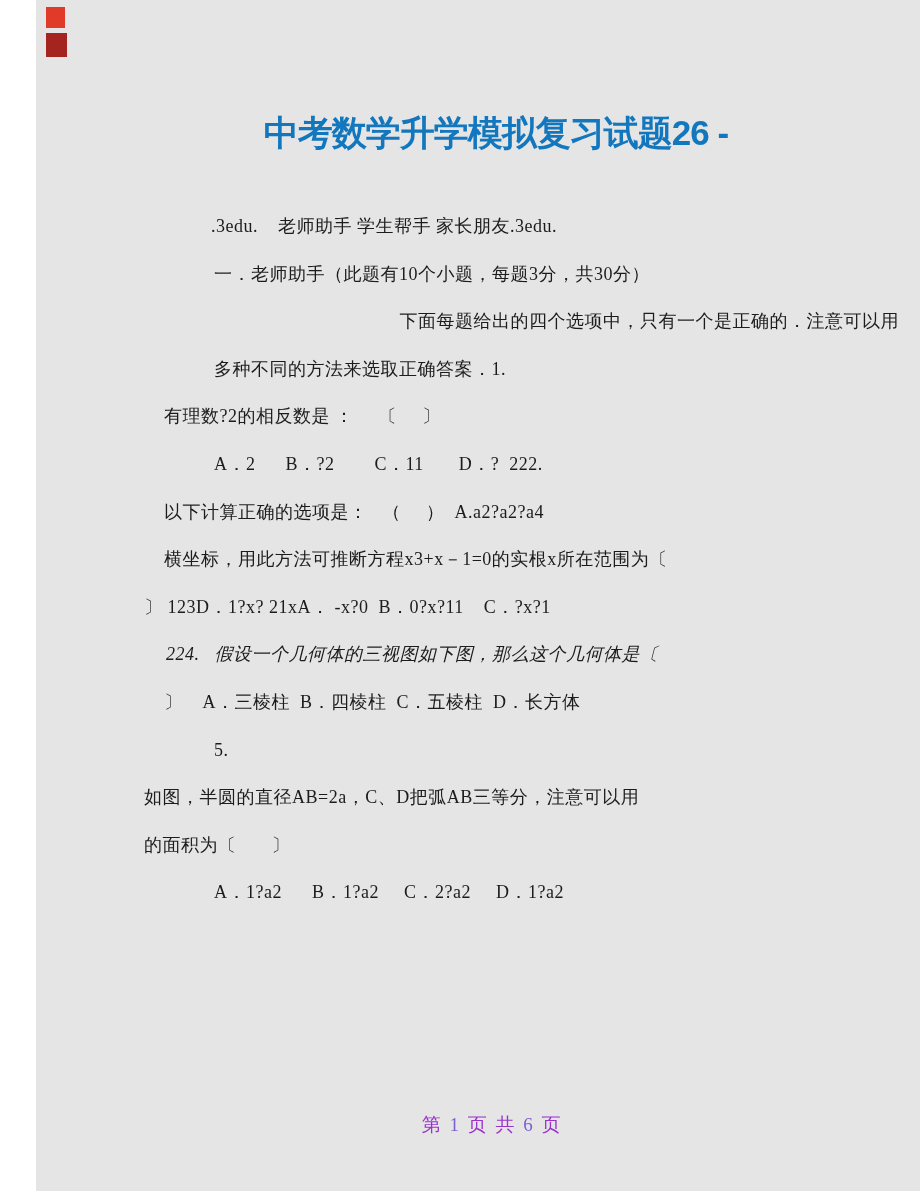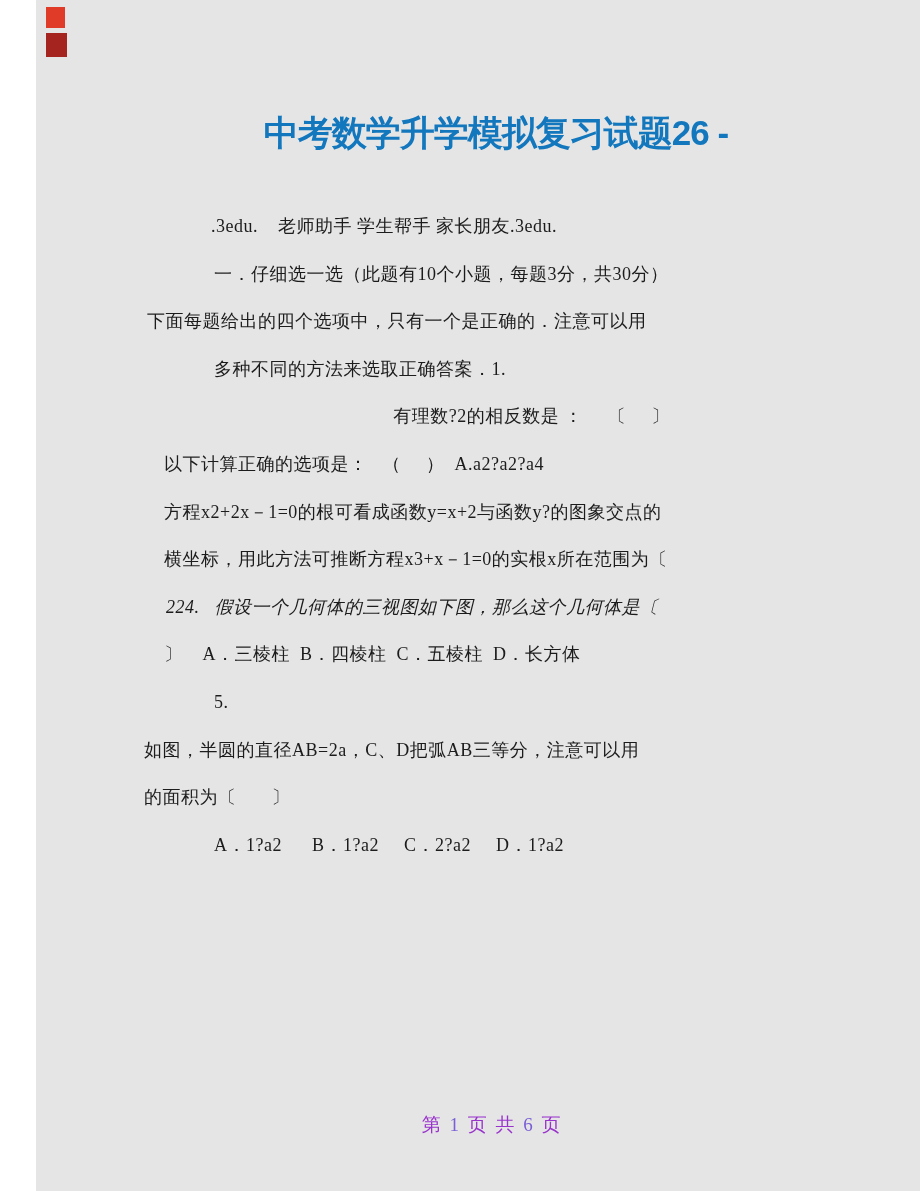--- a/index.html
+++ b/index.html
@@ -70,27 +70,28 @@
 
   <div class="corner-marks">
     <div class="mark m1" style="background: rgb(224, 58, 40);"></div>
     <div class="mark m2" style="background: rgb(166, 36, 32);"></div>
   </div>
 
   <div class="page-title" style="color: rgb(19, 119, 190);">中考数学升学模拟复习试题26 -</div>
 
   <div class="doc-body" style="color: rgb(28, 28, 28);">
       <div class="line" style="padding-left: 72px;">.3edu.    老师助手 学生帮手 家长朋友.3edu.</div>
-      <div class="line" style="padding-left: 75px;">一．仔细选一选（此题有10个小题，每题3分，共30分）</div>
-      <div class="line" style="padding-left: 8px;">下面每题给出的四个选项中，只有一个是正确的．注意可以用</div>
+      <div class="line" style="padding-left: 75px;">一．老师助手（此题有10个小题，每题3分，共30分）</div>
+      <div class="line" style="padding-left: 8px; text-align: right;">下面每题给出的四个选项中，只有一个是正确的．注意可以用</div>
       <div class="line" style="padding-left: 75px;">多种不同的方法来选取正确答案．1.</div>
-      <div class="line" style="padding-left: 25px; text-align: center;">有理数?2的相反数是 ：     〔     〕</div>
+      <div class="line" style="padding-left: 25px;">有理数?2的相反数是 ：     〔     〕</div>
+      <div class="line" style="padding-left: 75px;">A．2      B．?2        C．11       D．?  222.</div>
       <div class="line" style="padding-left: 25px;">以下计算正确的选项是：   （     ）  A.a2?a2?a4</div>
-      <div class="line" style="padding-left: 25px;">方程x2+2x－1=0的根可看成函数y=x+2与函数y?的图象交点的</div>
       <div class="line" style="padding-left: 25px;">横坐标，用此方法可推断方程x3+x－1=0的实根x所在范围为〔</div>
+      <div class="line" style="padding-left: 5px;">〕 123D．1?x? 21xA． -x?0  B．0?x?11    C．?x?1</div>
       <div class="line" style="padding-left: 27px; font-style: italic;">224.   假设一个几何体的三视图如下图，那么这个几何体是〔</div>
       <div class="line" style="padding-left: 25px;">〕    A．三棱柱  B．四棱柱  C．五棱柱  D．长方体</div>
       <div class="line" style="padding-left: 75px;">5.</div>
       <div class="line" style="padding-left: 5px;">如图，半圆的直径AB=2a，C、D把弧AB三等分，注意可以用</div>
       <div class="line" style="padding-left: 5px;">的面积为〔       〕</div>
       <div class="line" style="padding-left: 75px;">A．1?a2      B．1?a2     C．2?a2     D．1?a2</div>
     </div>
 
   <div class="page-footer"><span style="color: rgb(153, 51, 204);">第 </span><span style="color: rgb(122, 95, 214);">1</span><span style="color: rgb(153, 51, 204);"> 页 共 </span><span style="color: rgb(122, 95, 214);">6</span><span style="color: rgb(153, 51, 204);"> 页</span></div>
 

